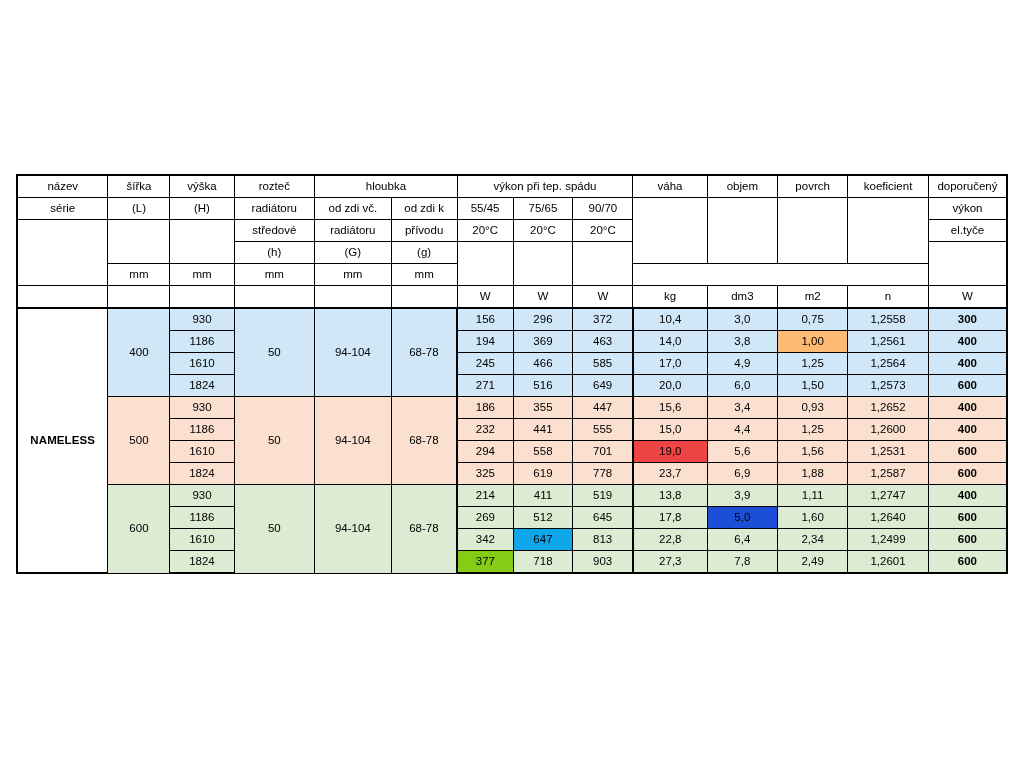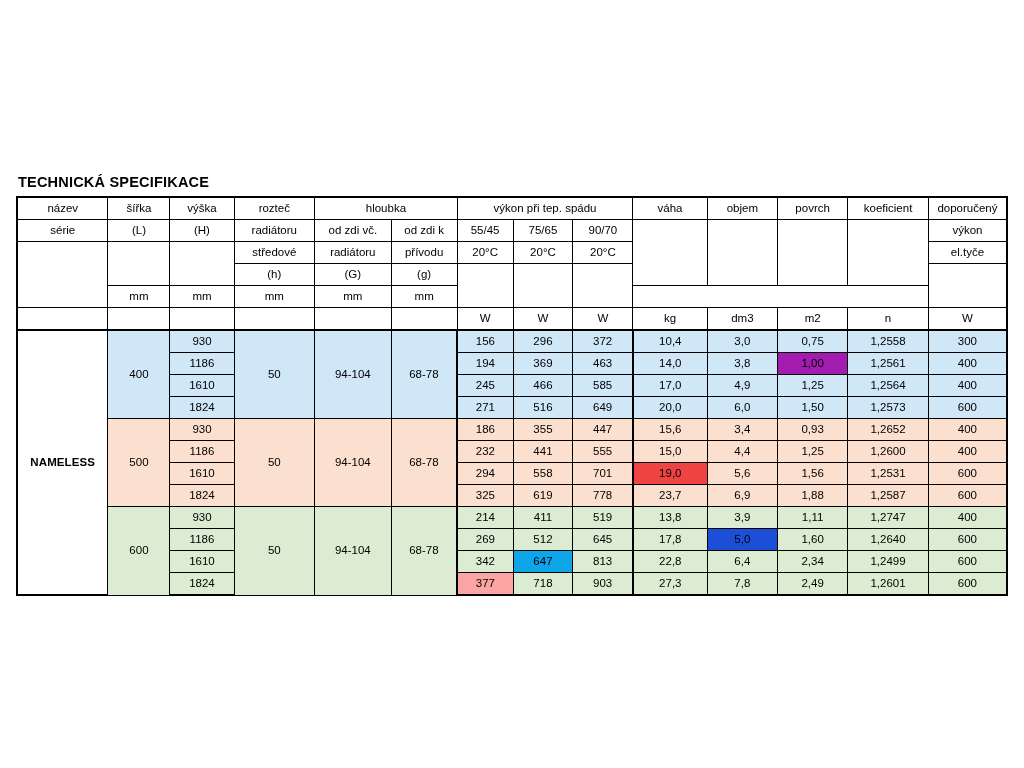--- a/index.html
+++ b/index.html
@@ -37,36 +37,35 @@
     border: 1px solid #000000;
     text-align: center;
     vertical-align: middle;
     padding: 0;
     height: 21px;
     line-height: 1.15;
     background: #ffffff;
   }
   td.hd { font-size: 11.5px; }
   .thickleft { border-left: 2px solid #000 !important; }
-  .thickright { border-right: 2px solid #000 !important; }
+  .thickright { border-right: 2px solid #000 !important; font-weight: bold; }
   .thicktop { border-top: 2px solid #000 !important; }
   .thickbottom { border-bottom: 2px solid #000 !important; }
   .name-cell {
     font-weight: bold;
     font-size: 11.5px;
     letter-spacing: 0.1px;
   }
   .hdr-row td { font-weight: normal; }
 </style>
 </head>
 <body>
 
 <div id="sheet">
 
-  <div id="title">TECHNICKÁ SPECIFIKACE</div>
 
   <table class="spec">
     <colgroup>
       <col style="width:88px">
       <col style="width:60px">
       <col style="width:62px">
       <col style="width:78px">
       <col style="width:74px">
       <col style="width:64px">
       <col style="width:54px">
@@ -168,21 +167,21 @@
           <td style="background:#cfe7f7" class="">1,2558</td>
           <td style="background:#cfe7f7" class=" thickright">300</td>
         </tr>
         <tr class="tall">
           <td style="background:#cfe7f7" class="">1186</td>
           <td style="background:#cfe7f7" class=" thickleft">194</td>
           <td style="background:#cfe7f7" class="">369</td>
           <td style="background:#cfe7f7" class="">463</td>
           <td style="background:#cfe7f7" class=" thickleft">14,0</td>
           <td style="background:#cfe7f7" class="">3,8</td>
-          <td style="background:#a21caf" class="">1,00</td>
+          <td style="background:#fdba74" class="">1,00</td>
           <td style="background:#cfe7f7" class="">1,2561</td>
           <td style="background:#cfe7f7" class=" thickright">400</td>
         </tr>
         <tr class="tall">
           <td style="background:#cfe7f7" class="">1610</td>
           <td style="background:#cfe7f7" class=" thickleft">245</td>
           <td style="background:#cfe7f7" class="">466</td>
           <td style="background:#cfe7f7" class="">585</td>
           <td style="background:#cfe7f7" class=" thickleft">17,0</td>
           <td style="background:#cfe7f7" class="">4,9</td>
@@ -281,21 +280,21 @@
           <td style="background:#0ea5e9" class="">647</td>
           <td style="background:#dcecd3" class="">813</td>
           <td style="background:#dcecd3" class=" thickleft">22,8</td>
           <td style="background:#dcecd3" class="">6,4</td>
           <td style="background:#dcecd3" class="">2,34</td>
           <td style="background:#dcecd3" class="">1,2499</td>
           <td style="background:#dcecd3" class=" thickright">600</td>
         </tr>
         <tr class="tall">
           <td style="background:#dcecd3" class=" thickbottom">1824</td>
-          <td style="background:#fca5a5" class=" thickbottom thickleft">377</td>
+          <td style="background:#84cc16" class=" thickbottom thickleft">377</td>
           <td style="background:#dcecd3" class=" thickbottom">718</td>
           <td style="background:#dcecd3" class=" thickbottom">903</td>
           <td style="background:#dcecd3" class=" thickbottom thickleft">27,3</td>
           <td style="background:#dcecd3" class=" thickbottom">7,8</td>
           <td style="background:#dcecd3" class=" thickbottom">2,49</td>
           <td style="background:#dcecd3" class=" thickbottom">1,2601</td>
           <td style="background:#dcecd3" class=" thickbottom thickright">600</td>
         </tr>
       </tbody>
   </table>

